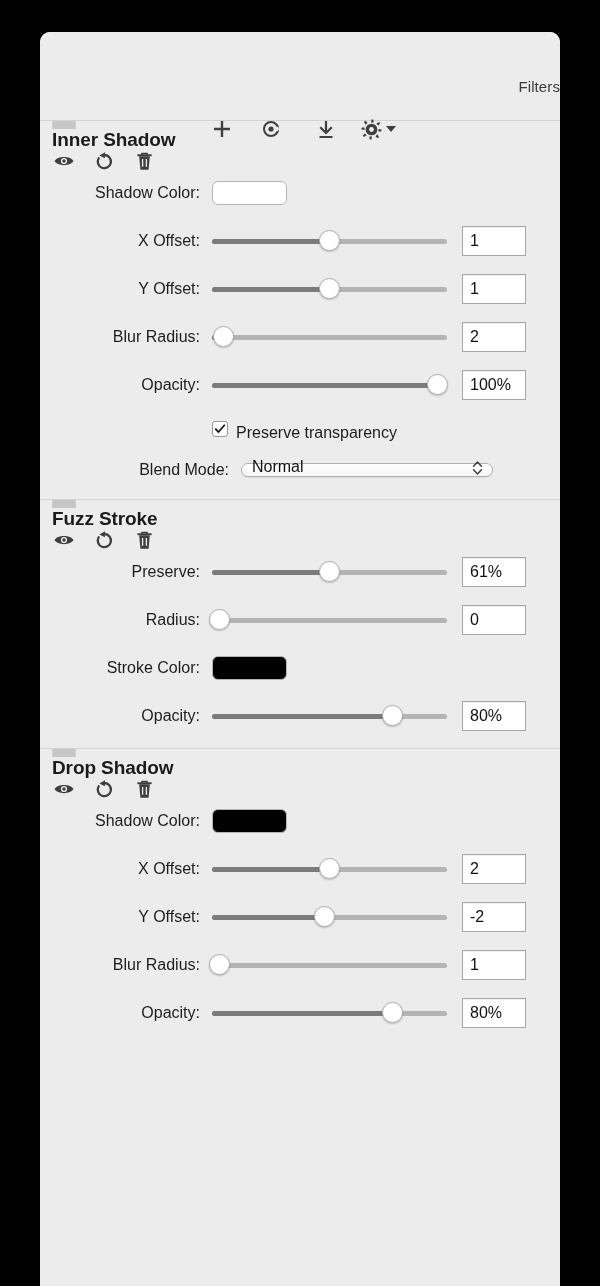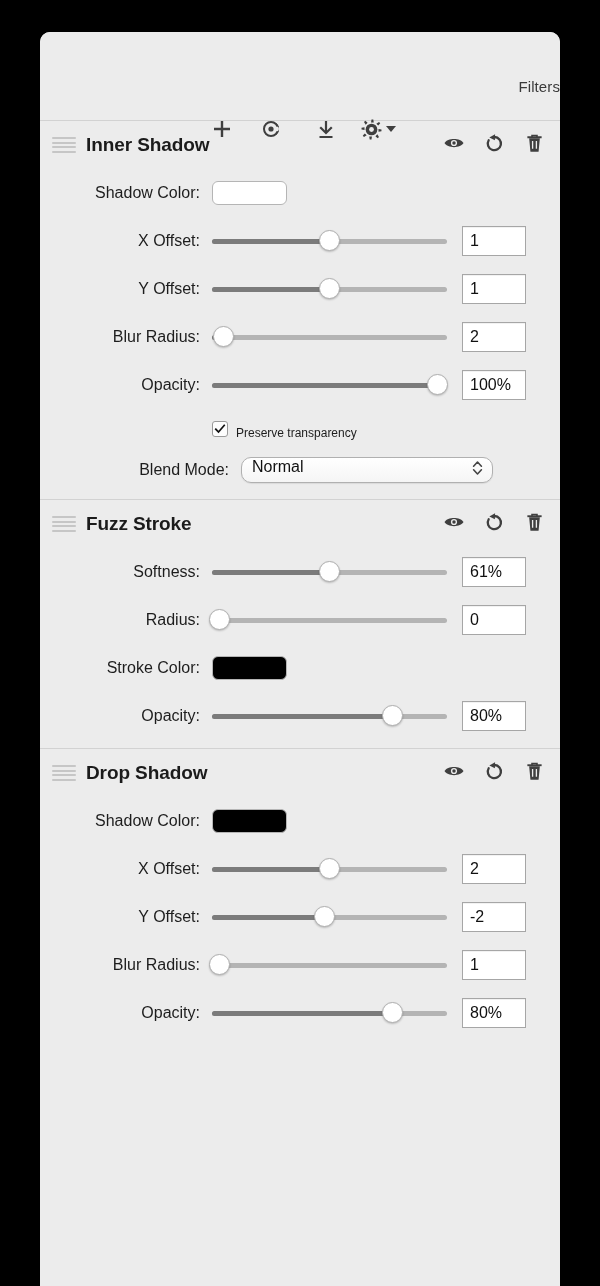--- a/index.html
+++ b/index.html
@@ -78,23 +78,23 @@
   
   .section {
     border-top: 1px solid #d2d2d2;
     padding-bottom: 8px;
   }
   .section:first-of-type { border-top: 1px solid #d2d2d2; }
 
   .sec-header {
     height: 48px;
     display: flex;
-    align-items: center;
     padding: 0 14px 0 12px;
     position: relative;
+    flex-direction: column;
   }
   .drag-handle {
     width: 24px;
     height: 16px;
     display: flex;
     flex-direction: column;
     justify-content: space-between;
     margin-right: 10px;
     cursor: default;
   }
@@ -224,43 +224,43 @@
     background: #fdfdfd;
     box-sizing: border-box;
     display: flex;
     align-items: center;
     justify-content: center;
     margin-right: 8px;
     cursor: default;
   }
   .checkbox svg { display: block; }
   .check-label {
-    font-size: 12px;
+    font-size: 16px;
     color: #1d1d1d;
     margin-top: 8px;
   }
 
   
   .select-row {
     display: flex;
     align-items: center;
     height: 42px;
     padding-left: 12px;
     margin-left: 29px;
   }
   .select {
     position: relative;
     width: 252px;
-    height: 26px;
+    height: 14px;
     background: linear-gradient(#ffffff, #f5f5f5);
     border: 1px solid #b0b0b0;
     border-radius: 10px;
     box-sizing: border-box;
     display: flex;
-    align-items: flex-start;
+    align-items: flex-end;
     padding-left: 10px;
     font-size: 16px;
     color: #111111;
     box-shadow: 0 1px 1px rgba(0,0,0,.08);
     cursor: default;
   }
   .select .chev {
     position: absolute;
     right: 9px;
     top: 50%;
@@ -452,21 +452,21 @@
               <span><svg width="19" height="21" viewBox="0 0 20 22">
                   <path d="M2.5 4.4 L17.5 4.4" stroke="#3f3f3f" stroke-width="2"></path>
                   <path d="M7.4 4.4 L7.4 2.6 L12.6 2.6 L12.6 4.4" fill="none" stroke="#3f3f3f" stroke-width="1.7"></path>
                   <path d="M4.4 5.6 L15.6 5.6 L14.3 19.6 L5.7 19.6 Z" fill="#3f3f3f"></path>
                   <path d="M8 8.4 L8 16.6 M12 8.4 L12 16.6" stroke="#ececec" stroke-width="1.4"></path>
                 </svg></span>
             </div>
           </div>
         </div>
         <div class="row">
-          <div class="row-label">Softness:</div>
+          <div class="row-label">Preserve:</div>
           <div class="slider">
             <div class="rail"></div>
             <div class="fill" style="width:50%"></div>
             <div class="thumb" style="left:50%"></div>
           </div>
           <div class="numfield">61%</div>
         </div>
         <div class="row">
           <div class="row-label">Radius:</div>
           <div class="slider">

